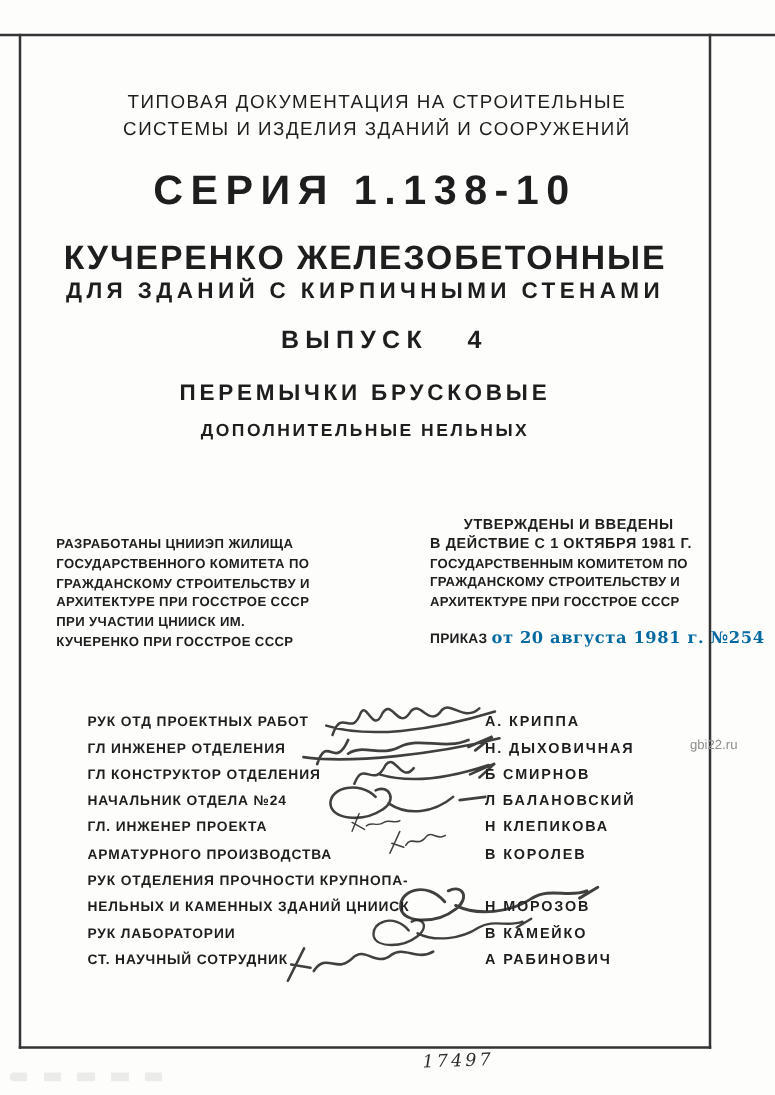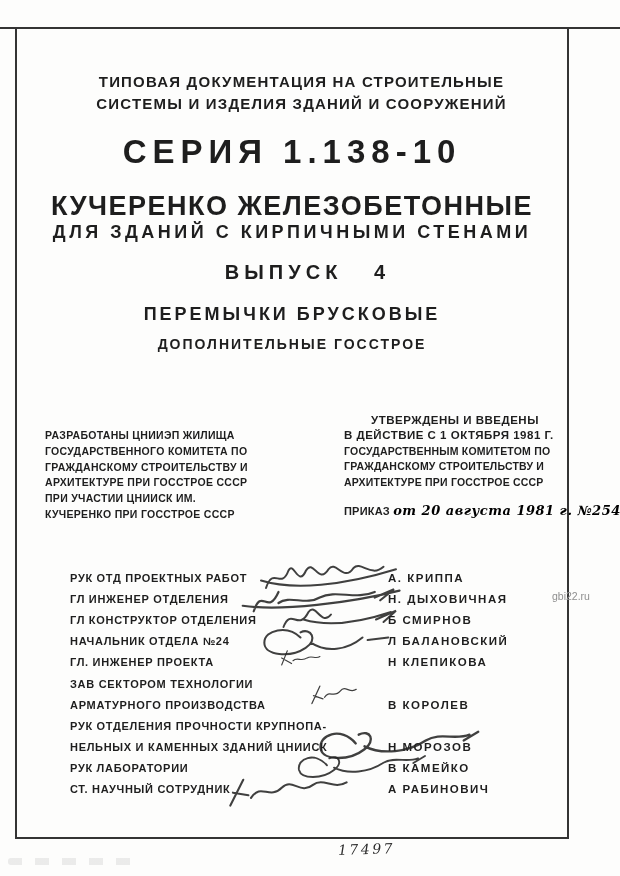--- a/index.html
+++ b/index.html
@@ -7,43 +7,43 @@
     position:relative;width:620px;height:876px;background:#fdfdfc;
     font-family:"Liberation Sans","DejaVu Sans",sans-serif;color:#1e1e1e;
     overflow:hidden;
   }
   .top-rule{position:absolute;left:0;top:27px;width:620px;height:2px;background:#343434;}
   .frame{
     position:absolute;left:15px;top:27px;width:554px;height:812px;box-sizing:border-box;
     border-left:2px solid #343434;border-right:2px solid #343434;border-bottom:2px solid #343434;
   }
   .content{position:absolute;left:15px;top:27px;width:554px;text-align:center;}
-  .hdr{margin-top:44px;font-size:15px;font-weight:bold;letter-spacing:1.2px;line-height:22px;padding-left:19px;}
+  .hdr{margin-top:44px;font-size:15px;font-weight:normal;letter-spacing:1.2px;line-height:22px;padding-left:19px;}
   .series{margin-top:18px;font-size:33px;font-weight:bold;letter-spacing:6px;}
   .title{margin-top:20px;font-size:27px;font-weight:bold;letter-spacing:1.5px;}
   .subtitle{font-size:18px;font-weight:bold;letter-spacing:3.5px;}
   .issue{margin-top:18px;font-size:20px;font-weight:bold;letter-spacing:5px;white-space:pre;padding-left:31px;}
   .product{margin-top:20px;font-size:18px;font-weight:bold;letter-spacing:3px;}
   .extra{margin-top:11px;font-size:14px;font-weight:bold;letter-spacing:2px;}
   .doctype{margin-top:12px;font-size:13.5px;font-weight:bold;letter-spacing:7px;}
 
   .dev-block{
     position:absolute;left:45px;top:428px;width:210px;text-align:left;
     font-size:10.5px;font-weight:bold;line-height:15.8px;letter-spacing:0.3px;
   }
   .app-block{
     position:absolute;left:344px;top:413px;width:222px;text-align:left;
     font-size:10.5px;font-weight:bold;line-height:15.4px;letter-spacing:0.2px;
   }
   .app-block .centered{text-align:center;}
   .app-block .emph{font-size:11.5px;letter-spacing:0.5px;}
   .order{margin-top:13px;font-size:11px;white-space:nowrap;}
   .hand{
-    font-family:"DejaVu Serif","Liberation Serif",serif;font-style:italic;
-    font-size:13px;letter-spacing:0.5px;color:#000000;
+    font-family:"DejaVu Serif","Liberation Serif",serif;
+    font-size:13px;letter-spacing:0.5px;color:#0369a1;
   }
 
   .sig-list{position:absolute;left:70px;top:567px;width:460px;}
   .sig-row{position:relative;display:flex;align-items:center;height:21.2px;}
   .role{width:252px;font-size:11px;font-weight:bold;letter-spacing:0.7px;white-space:nowrap;text-align:left;}
   .name{position:absolute;left:318px;font-size:11.5px;font-weight:bold;letter-spacing:1.5px;white-space:nowrap;}
   .sig-svg{position:absolute;pointer-events:none;opacity:0.88;}
 
   .footer-num{
     position:absolute;left:338px;top:841px;
@@ -66,21 +66,21 @@
   <div class="content">
     <div class="hdr">
       <div>ТИПОВАЯ ДОКУМЕНТАЦИЯ НА СТРОИТЕЛЬНЫЕ</div>
       <div>СИСТЕМЫ И ИЗДЕЛИЯ ЗДАНИЙ И СООРУЖЕНИЙ</div>
     </div>
     <div class="series">СЕРИЯ 1.138-10</div>
     <div class="title">КУЧЕРЕНКО ЖЕЛЕЗОБЕТОННЫЕ</div>
     <div class="subtitle">ДЛЯ ЗДАНИЙ С КИРПИЧНЫМИ СТЕНАМИ</div>
     <div class="issue">ВЫПУСК   4</div>
     <div class="product">ПЕРЕМЫЧКИ БРУСКОВЫЕ</div>
-    <div class="extra">ДОПОЛНИТЕЛЬНЫЕ ГОССТРОЕ</div>
+    <div class="extra">ДОПОЛНИТЕЛЬНЫЕ НЕЛЬНЫХ</div>
   </div>
 
   <div class="dev-block">
     <div>РАЗРАБОТАНЫ ЦНИИЭП ЖИЛИЩА</div>
     <div>ГОСУДАРСТВЕННОГО КОМИТЕТА ПО</div>
     <div>ГРАЖДАНСКОМУ СТРОИТЕЛЬСТВУ И</div>
     <div>АРХИТЕКТУРЕ ПРИ ГОССТРОЕ СССР</div>
     <div>ПРИ УЧАСТИИ ЦНИИСК ИМ.</div>
     <div>КУЧЕРЕНКО ПРИ ГОССТРОЕ СССР</div>
   </div>
@@ -127,24 +127,20 @@
         </svg>
       </div>
       <div class="sig-row">
       <span class="role">ГЛ. ИНЖЕНЕР ПРОЕКТА</span>
       <span class="name">Н КЛЕПИКОВА</span>
     <svg viewBox="0 0 120 30" class="sig-svg" style="left: 206px; top: -4px; width: 85px; height: 21.25px;">
           <path d="M8,24 L16,4 M8,14 L22,22 M24,18 C30,12 36,20 44,14 C50,10 56,16 62,12" fill="none" stroke="#262626" stroke-width="1.6" stroke-linecap="round"></path>
         </svg>
       </div>
       <div class="sig-row">
-      <span class="role">ЗАВ СЕКТОРОМ ТЕХНОЛОГИИ</span>
-      <span class="name"></span>
-    </div>
-      <div class="sig-row">
       <span class="role">АРМАТУРНОГО ПРОИЗВОДСТВА</span>
       <span class="name">В КОРОЛЕВ</span>
     <svg viewBox="0 0 120 30" class="sig-svg" style="left: 234px; top: -11px; width: 95px; height: 23.75px;">
           <path d="M10,26 L20,4 M12,16 L24,20 M26,18 C32,8 38,20 46,10 C52,2 58,14 66,8" fill="none" stroke="#262626" stroke-width="1.6" stroke-linecap="round"></path>
         </svg>
       </div>
       <div class="sig-row">
       <span class="role">РУК ОТДЕЛЕНИЯ ПРОЧНОСТИ КРУПНОПА-</span>
       <span class="name"></span>
     </div>

